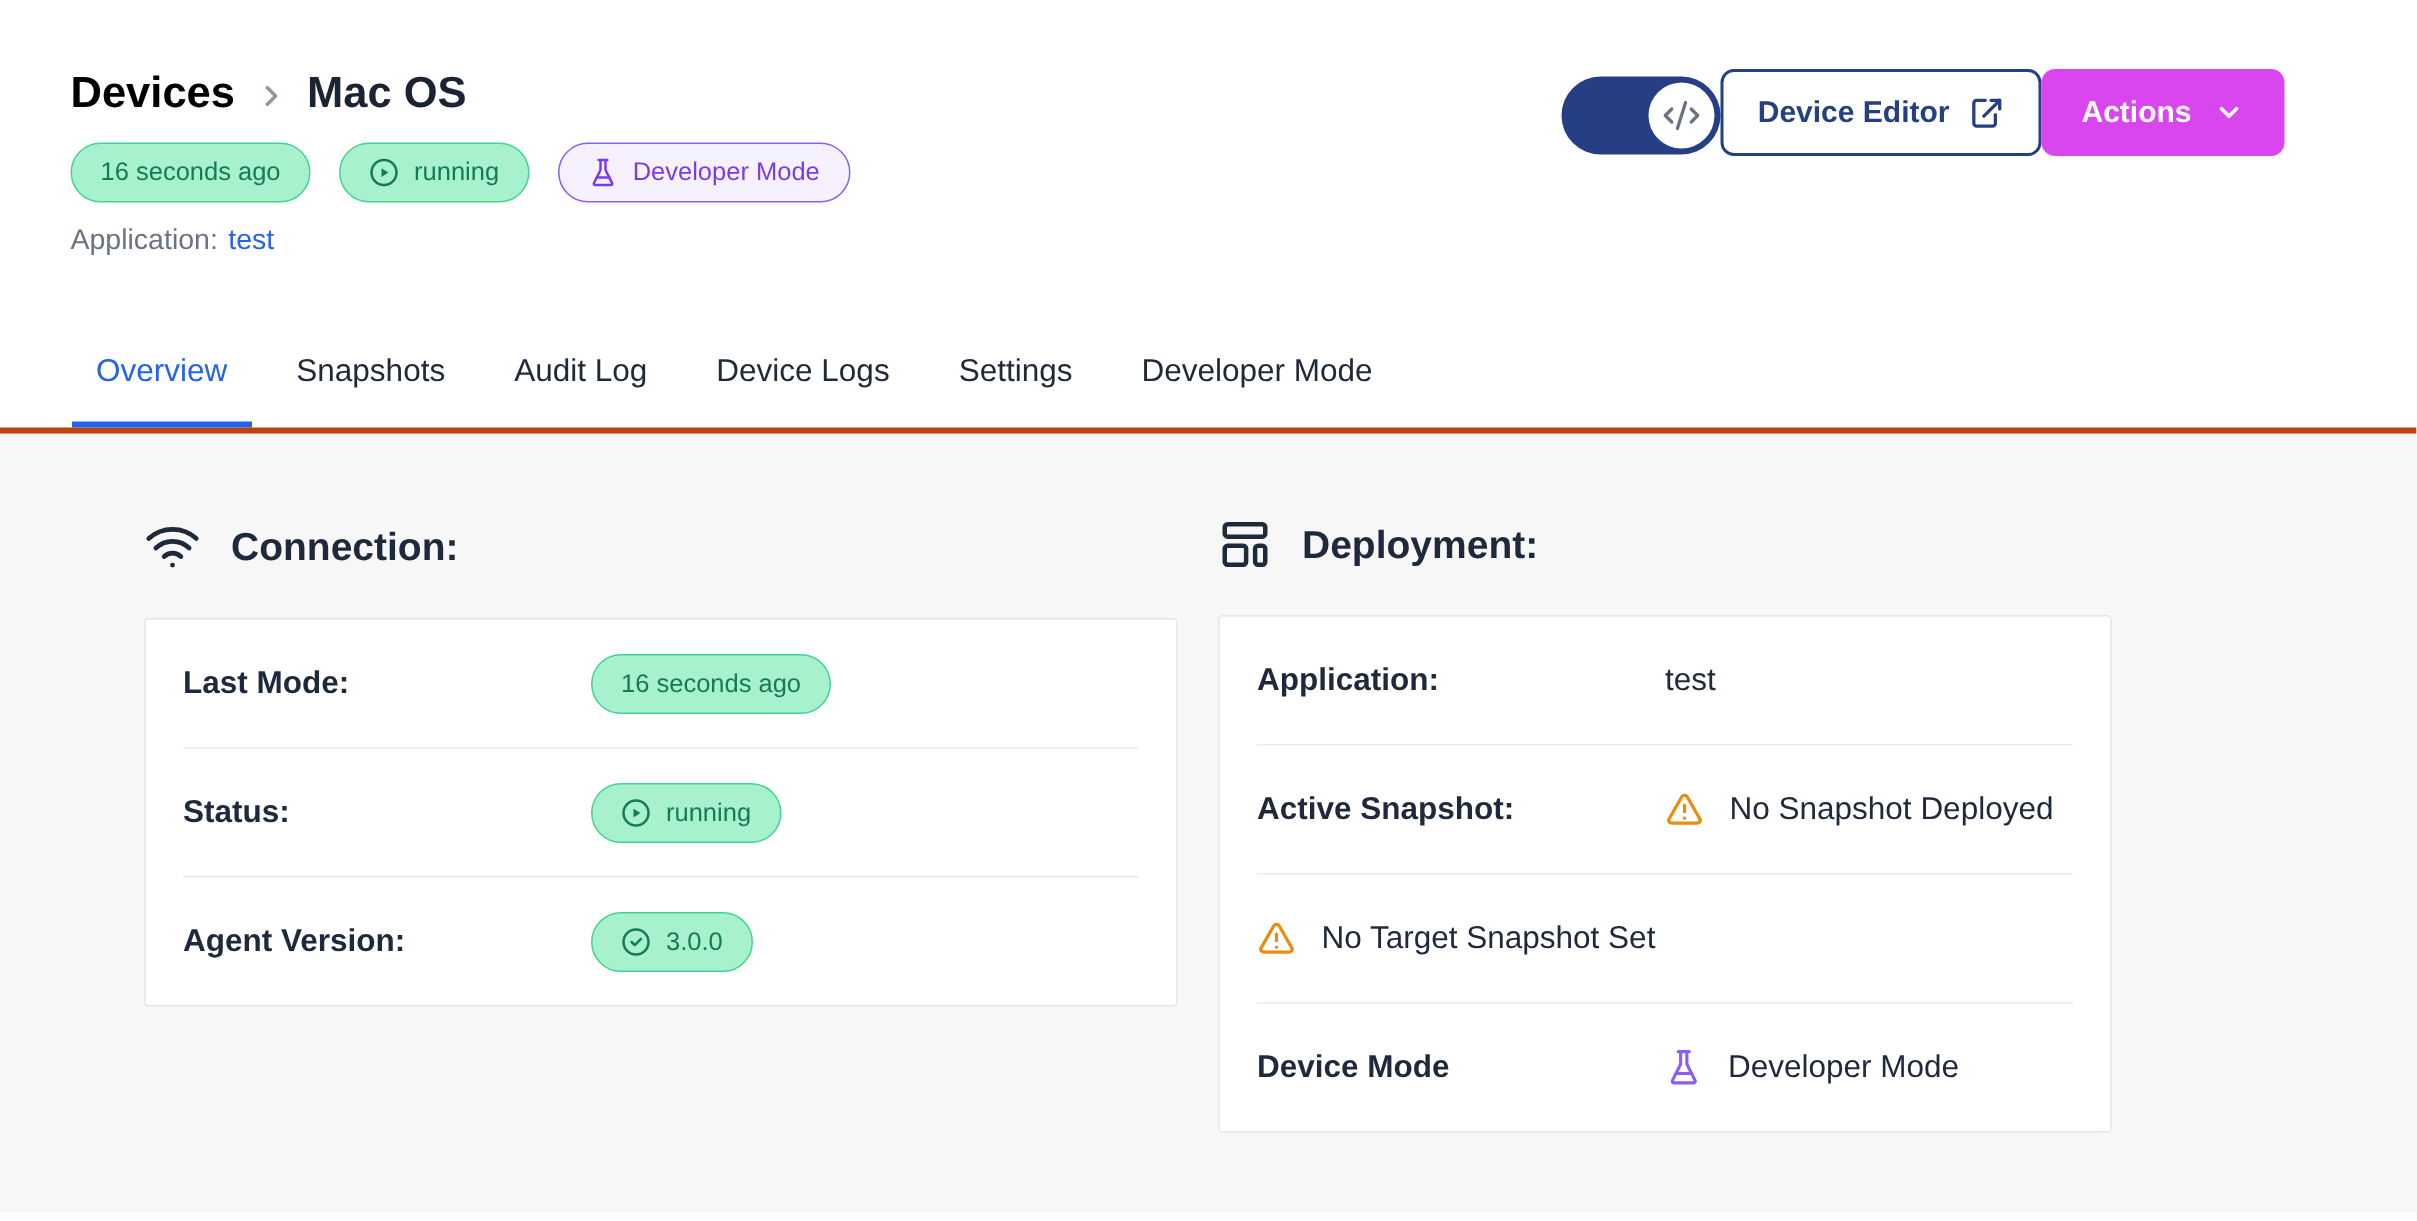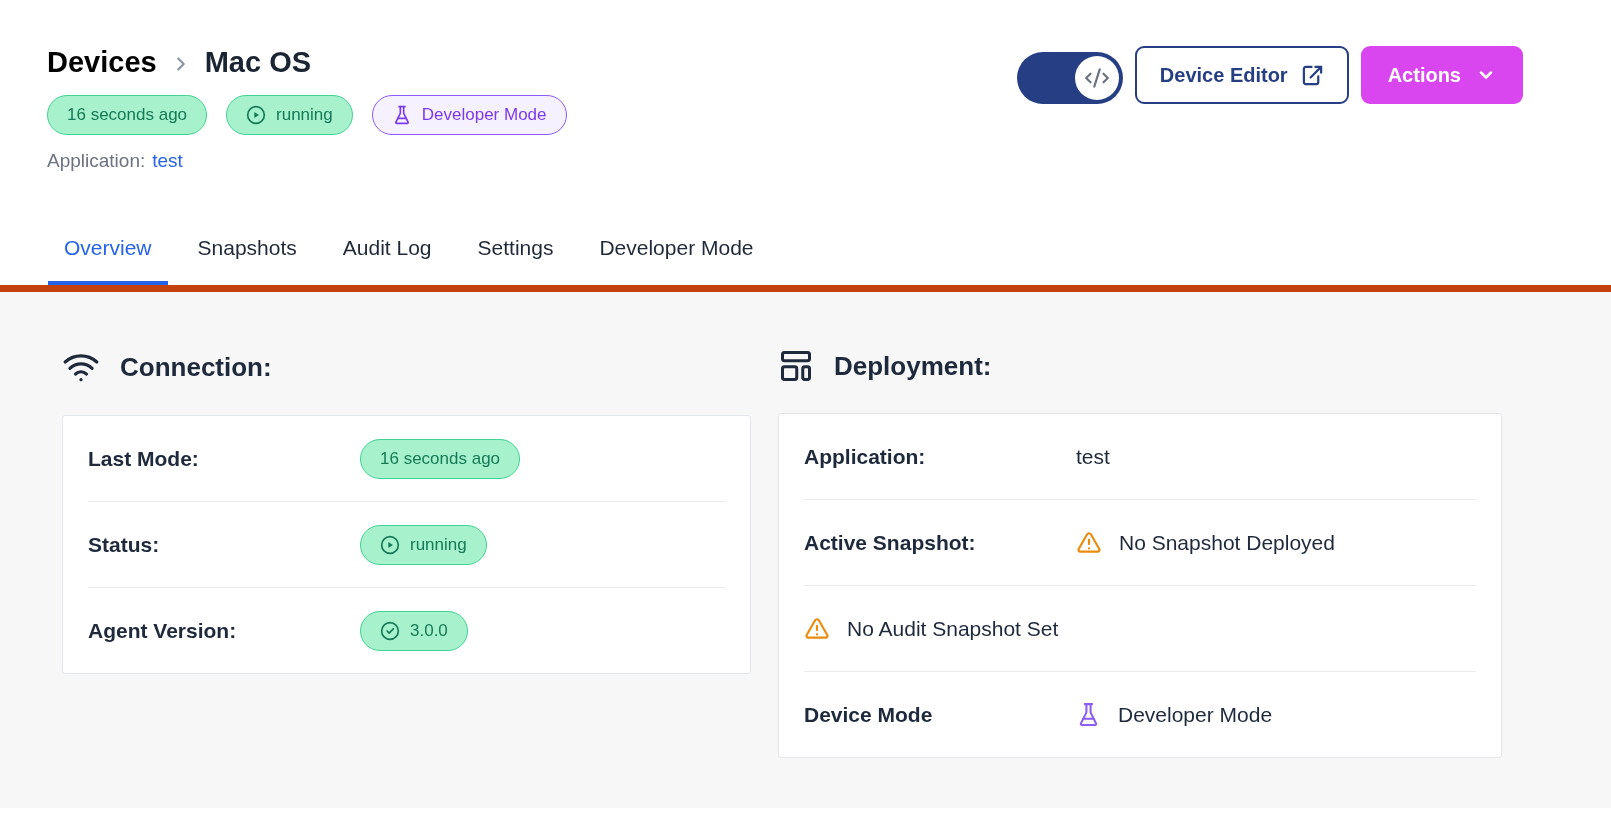--- a/index.html
+++ b/index.html
@@ -26,21 +26,21 @@
     height:40px; padding:0 19px; border-radius:20px;
     font-size:17px; white-space:nowrap;
   }
   .pill-green  { background:#a7f2cd; border:1px solid #42d392; color:#157a55; }
   .pill-purple { background:#f6f1fe; border:1px solid #8b5cf6; color:#7c3aed; }
 
   .app-line { margin-top:15px; font-size:19px; color:#6b7280; display:flex; gap:7px; }
   .app-line a { color:#2563eb; text-decoration:none; cursor:pointer; }
 
   
-  .toolbar { display:flex; align-items:flex-end; gap:12px; }
+  .toolbar { display:flex; align-items:center; }
   .dev-toggle {
     position:relative; width:106px; height:52px; margin-top:3px;
     background:#263f84; border:none; border-radius:26px; cursor:pointer;
   }
   .dev-toggle .knob {
     position:absolute; top:4px; right:4px; width:44px; height:44px;
     background:#fff; border-radius:50%;
     display:flex; align-items:center; justify-content:center;
   }
   .btn { display:flex; align-items:center; justify-content:center; height:58px;
@@ -52,25 +52,25 @@
   
   .tabs { display:flex; gap:14px; margin-top:64px; padding-left:1px; }
   .tab {
     padding:0 16px 21px 16px; font-size:21px; font-weight:500; color:#1f2937;
     border-bottom:4px solid transparent; cursor:pointer; white-space:nowrap;
   }
   .tab.active { color:#2563eb; border-bottom-color:#2563eb; }
 
   
   .content {
-    height:523px; background:#f7f7f8; border-top:7px solid #c2410c;
-    display:flex; padding-left:62px; gap:27px;
+    height:523px; background:#f7f7f8; border-top:4px solid #c2410c;
+    display:flex; padding-left:96px; gap:27px;
   }
   .col-connection { width:689px; }
-  .col-deployment { width:724px; }
+  .col-deployment { width:596px; }
 
   .section-heading { display:flex; align-items:center; gap:20px; margin-top:56px; }
   .section-heading .title { font-size:26px; font-weight:700; color:#1e293b; }
 
   .card { margin-top:29px; background:#fff; border:1px solid #e3e6ea; border-radius:3px; }
   .card-row { display:flex; align-items:center; height:85px; padding:0 25px; }
   .row-label { width:272px; flex:0 0 272px; font-size:21px; font-weight:700; color:#1e293b; }
   .row-value { display:flex; align-items:center; gap:17px; font-size:21px; color:#1e293b; }
   .divider { height:1px; background:#e8eaed; margin:0 25px; }
 
@@ -159,20 +159,21 @@
             </svg>
         </span>
       </button>
     </div>
   </div>
 
   <nav class="tabs">
     <div class="tab active">Overview</div>
     <div class="tab">Snapshots</div>
     <div class="tab">Audit Log</div>
+    <div class="tab">Device Logs</div>
     <div class="tab">Settings</div>
     <div class="tab">Developer Mode</div>
   </nav>
 </header>
 
 <main class="content">
 
   <section class="col-connection">
     <div class="section-heading">
       <span class="icon-dark">
@@ -268,21 +269,21 @@
 
       <div class="card-row">
         <span class="row-value">
           <span class="icon-orange">
             <svg width="26" height="26" viewBox="0 0 24 24" fill="none" stroke="currentColor" stroke-width="2" stroke-linecap="round" stroke-linejoin="round">
                 <path d="m21.73 18-8-14a2 2 0 0 0-3.48 0l-8 14A2 2 0 0 0 4 20h16a2 2 0 0 0 1.73-2Z"></path>
                 <path d="M12 9v4"></path>
                 <path d="M12 17h.01"></path>
               </svg>
           </span>
-          <span>No Audit Snapshot Set</span>
+          <span>No Target Snapshot Set</span>
         </span>
       </div>
       <div class="divider"></div>
 
       <div class="card-row">
         <span class="row-label">Device Mode</span>
         <span class="row-value">
           <span class="icon-purple">
             <svg width="25" height="25" viewBox="0 0 24 24" fill="none" stroke="currentColor" stroke-width="2" stroke-linecap="round" stroke-linejoin="round">
                 <path d="M10 2v7.527a2 2 0 0 1-.211.896L4.72 20.55a1 1 0 0 0 .9 1.45h12.76a1 1 0 0 0 .9-1.45l-5.069-10.127A2 2 0 0 1 14 9.527V2"></path>

